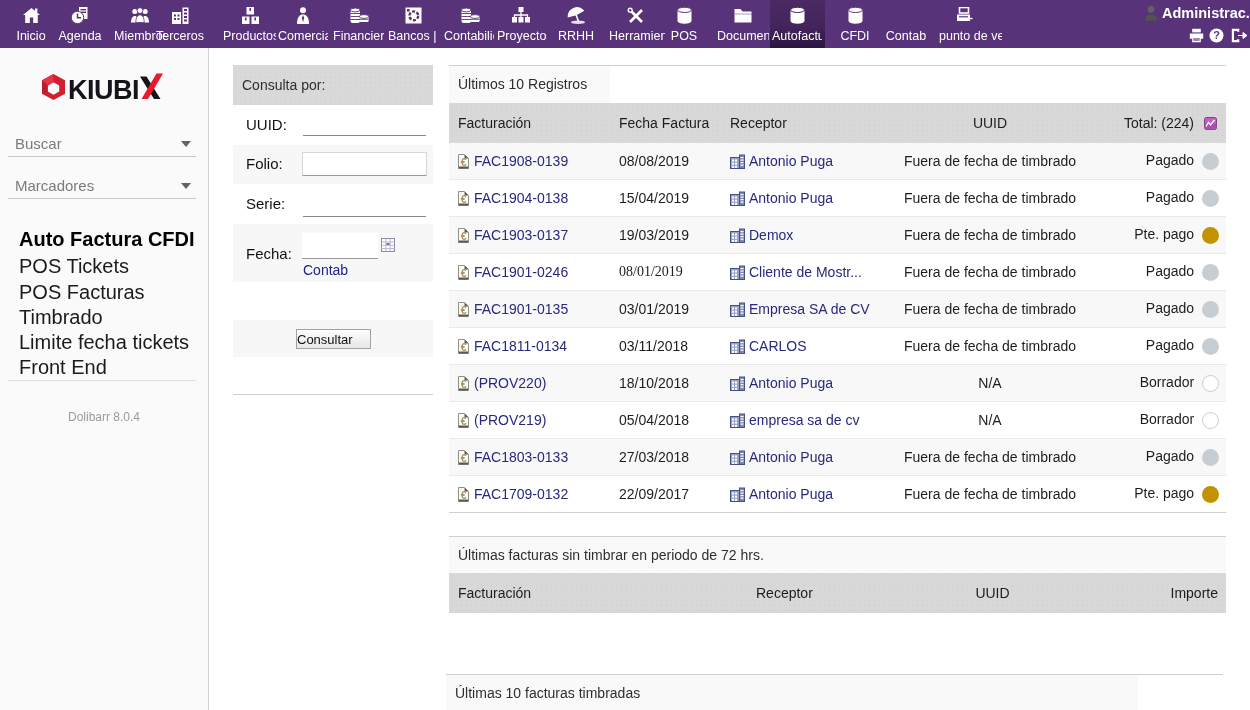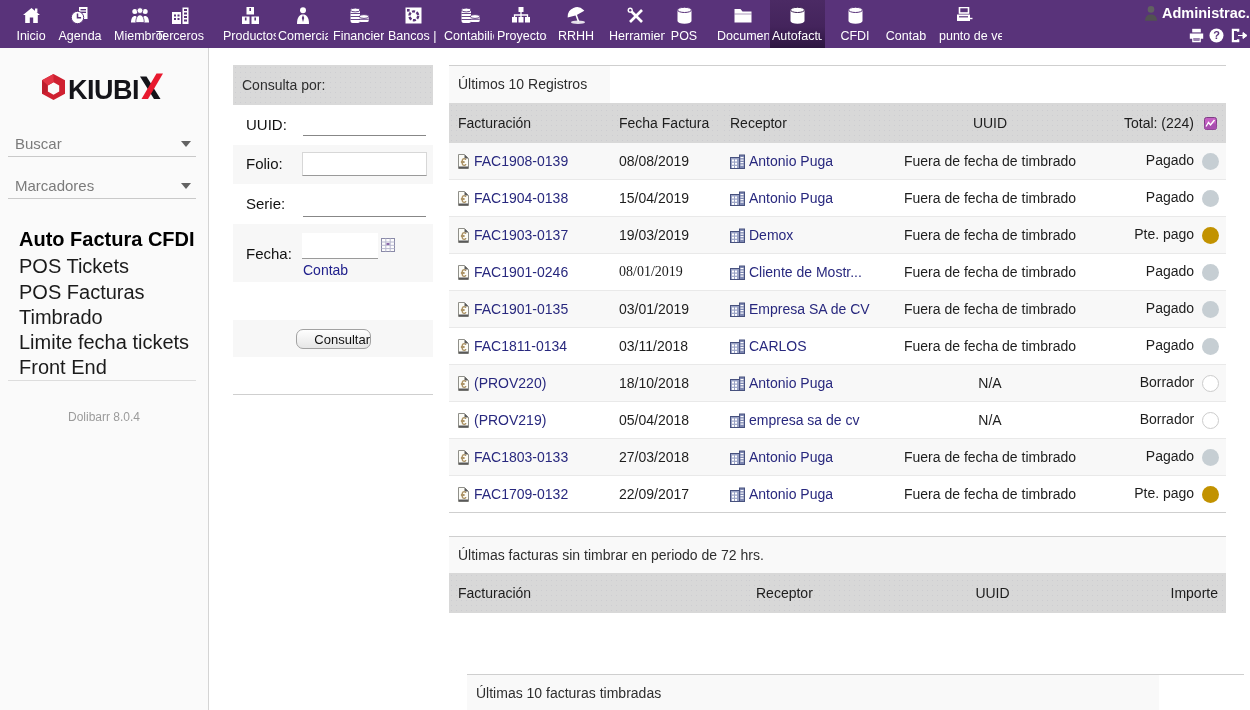--- a/index.html
+++ b/index.html
@@ -287,21 +287,21 @@
   <div style="position:absolute;left:148px;top:173px"><svg width="14" height="14" viewBox="0 0 14 14">
         <rect x="0.5" y="0.5" width="13" height="13" fill="#fdfdfd" stroke="#8a8aa8"></rect>
         <path d="M0.5 4 h13 M4.8 0.5 v13 M9.2 0.5 v13 M0.5 7.3 h13 M0.5 10.6 h13" stroke="#b9b9d0" stroke-width="1" fill="none"></path>
         <rect x="5.5" y="5" width="3" height="2" fill="#8a66a8"></rect>
       </svg></div>
   <div style="position:absolute;left:70px;top:197px;font-size:14px;color:#20208c">Contab</div>
   <div class="pline" style="top:217px"></div>
   <div class="prow" style="top:217px;height:38px;background:#fff"></div>
   <div class="pline" style="top:255px"></div>
   <div class="prow" style="top:255px;height:37px;background:#f7f7f7"></div>
-  <div style="position:absolute;left:63px;top:264px;width:75px;height:20px;background:linear-gradient(180deg,#fefefe,#e6e6e6);border:1px solid #a2a2a2;border-radius:7px;font-size:13px;color:#111;text-align:right;line-height:19px">Consultar</div>
+  <div style="position:absolute;left:63px;top:264px;width:75px;height:20px;background:linear-gradient(180deg,#fefefe,#e6e6e6);border:1px solid #a2a2a2;border-radius:0;font-size:13px;color:#111;text-align:left;line-height:19px">Consultar</div>
   <div class="pline" style="top:292px"></div>
   <div class="prow" style="top:292px;height:37px;background:#fff"></div>
   <div class="pline" style="top:329px;border-top-color:#cfcfcf"></div>
 </div>
 <div id="tables">
 <table class="dt" style="left:449px;top:65px;width:777px">
 <colgroup>
         <col style="width:161px">
         <col style="width:112px">
         <col style="width:178px">
@@ -628,21 +628,21 @@
           <td class="ttl" colspan="4" style="border-top:1px solid #cfcfcf;font-size:14px">Últimas facturas sin timbrar en periodo de 72 hrs.</td>
         </tr>
 <tr class="thead" style="height:40px">
           <td>Facturación</td>
           <td>Receptor</td>
           <td style="text-align:center;padding:0">UUID</td>
           <td style="text-align:right;padding:0 8px 0 0">Importe</td>
         </tr>
 </tbody>
     </table>
-<table class="dt" style="left:467px;top:674px;width:777px">
+<table class="dt" style="left:446px;top:674px;width:777px">
 <colgroup>
         <col style="width:692px">
         <col style="width:85px">
       </colgroup>
 <tbody>
         <tr style="height:37px">
           <td class="ttl" style="border-top:1px solid #cfcfcf;font-size:14px">Últimas 10 facturas timbradas</td>
           <td style="border-top:1px solid #cfcfcf"></td>
         </tr>
 </tbody>

